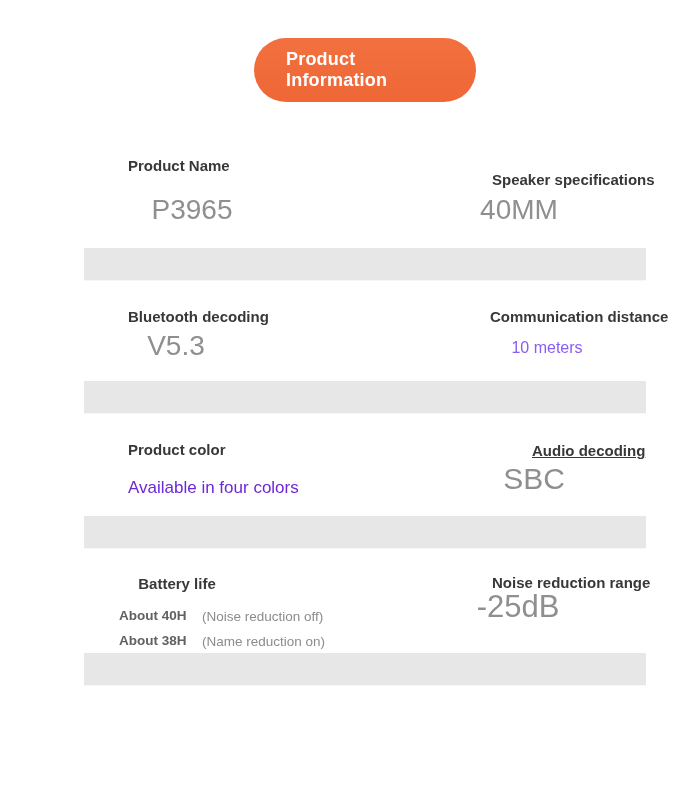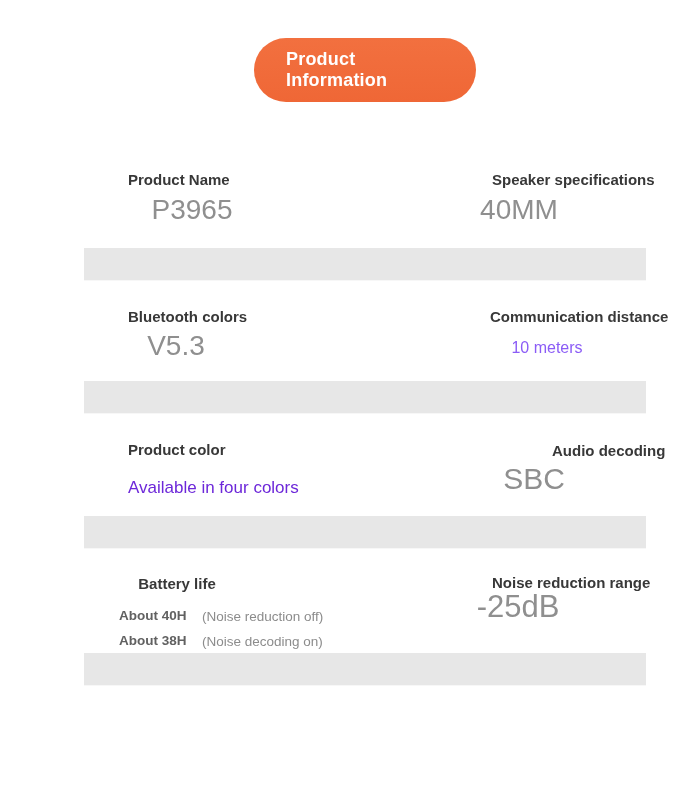--- a/index.html
+++ b/index.html
@@ -85,50 +85,50 @@
 </style>
 </head>
 <body>
 
 <div class="page">
 
   <div class="badge">
     <span class="badge-label">Product Information</span>
   </div>
 
-  <div class="spec-label" style="left:96px; top:139px;">Product Name</div>
+  <div class="spec-label" style="left:96px; top:125px;">Product Name</div>
   <div class="spec-value-lg" style="left:96px; top:162px; width:160px;">P3965</div>
 
   <div class="spec-label" style="left:460px; top:139px;">Speaker specifications</div>
   <div class="spec-value-lg" style="left:433px; top:162px; width:140px;">40MM</div>
 
   <div class="divider" style="top:232px;"></div>
 
-  <div class="spec-label" style="left:96px; top:276px;">Bluetooth colors</div>
+  <div class="spec-label" style="left:96px; top:276px;">Bluetooth decoding</div>
   <div class="spec-value-lg" style="left:90px; top:298px; width:140px;">V5.3</div>
 
   <div class="spec-label" style="left:458px; top:276px;">Communication distance</div>
   <div class="spec-value-sm" style="left:461px; top:307px; width:140px;">10 meters</div>
 
   <div class="divider" style="top:365px;"></div>
 
   <div class="spec-label" style="left:96px; top:409px;">Product color</div>
   <div class="spec-value-left" style="left:96px; top:446px;">Available in four colors</div>
 
-  <div class="spec-label" style="left:520px; top:410px;">Audio decoding</div>
+  <div class="spec-label" style="left:500px; top:410px;text-decoration:underline;">Audio decoding</div>
   <div class="spec-value-lg" style="left:458px; top:430px; width:120px; font-size:30px;">SBC</div>
 
   <div class="divider" style="top:500px;"></div>
 
   <div class="spec-label" style="left:100px; top:543px; width:122px; text-align:center;">Battery life</div>
 
   <div class="battery-val" style="left:87px; top:576px;">About 40H</div>
   <div class="battery-note" style="left:170px; top:577px;">(Noise reduction off)</div>
 
   <div class="battery-val" style="left:87px; top:601px;">About 38H</div>
-  <div class="battery-note" style="left:170px; top:602px;">(Noise decoding on)</div>
+  <div class="battery-note" style="left:170px; top:602px;">(Name reduction on)</div>
 
   <div class="spec-label" style="left:460px; top:542px;">Noise reduction range</div>
   <div class="spec-value-lg" style="left:442px; top:557px; width:120px; font-size:31px;">-25dB</div>
 
   <div class="divider" style="top:637px;"></div>
 
 </div>
 
 </body></html>

